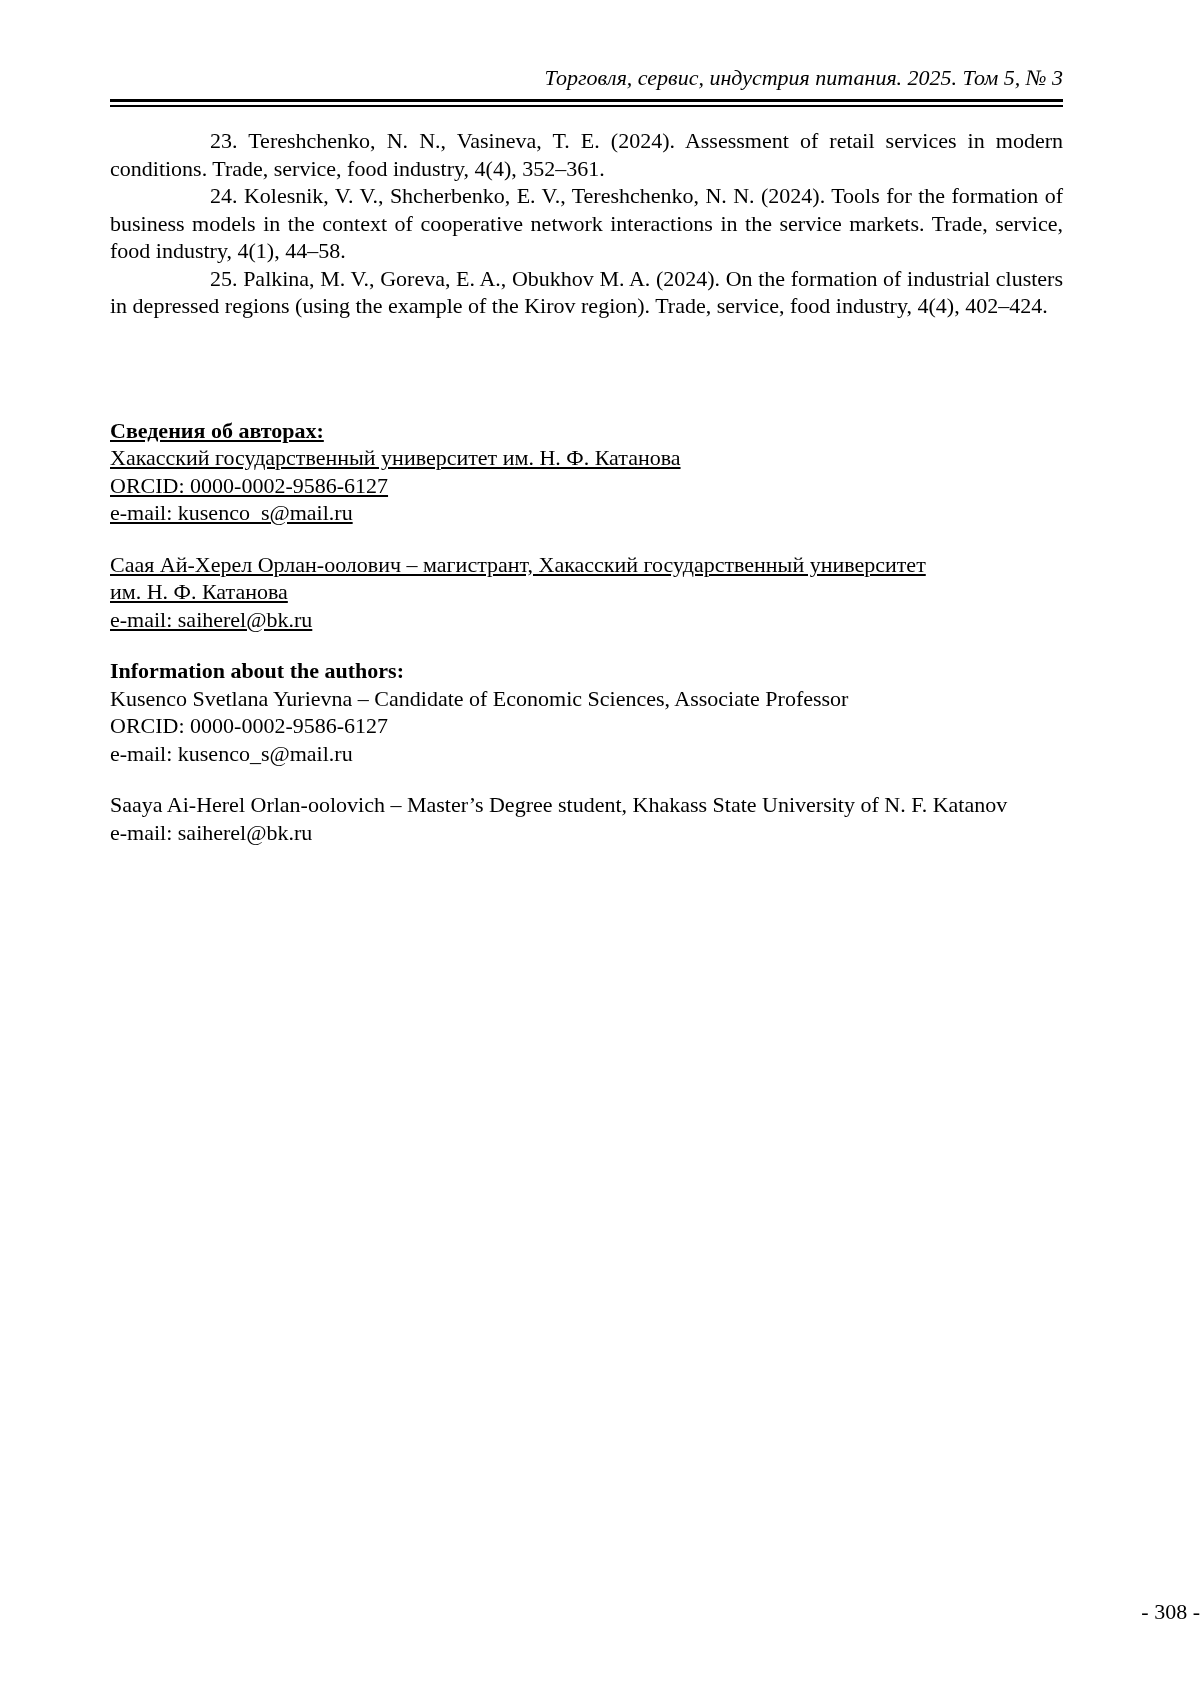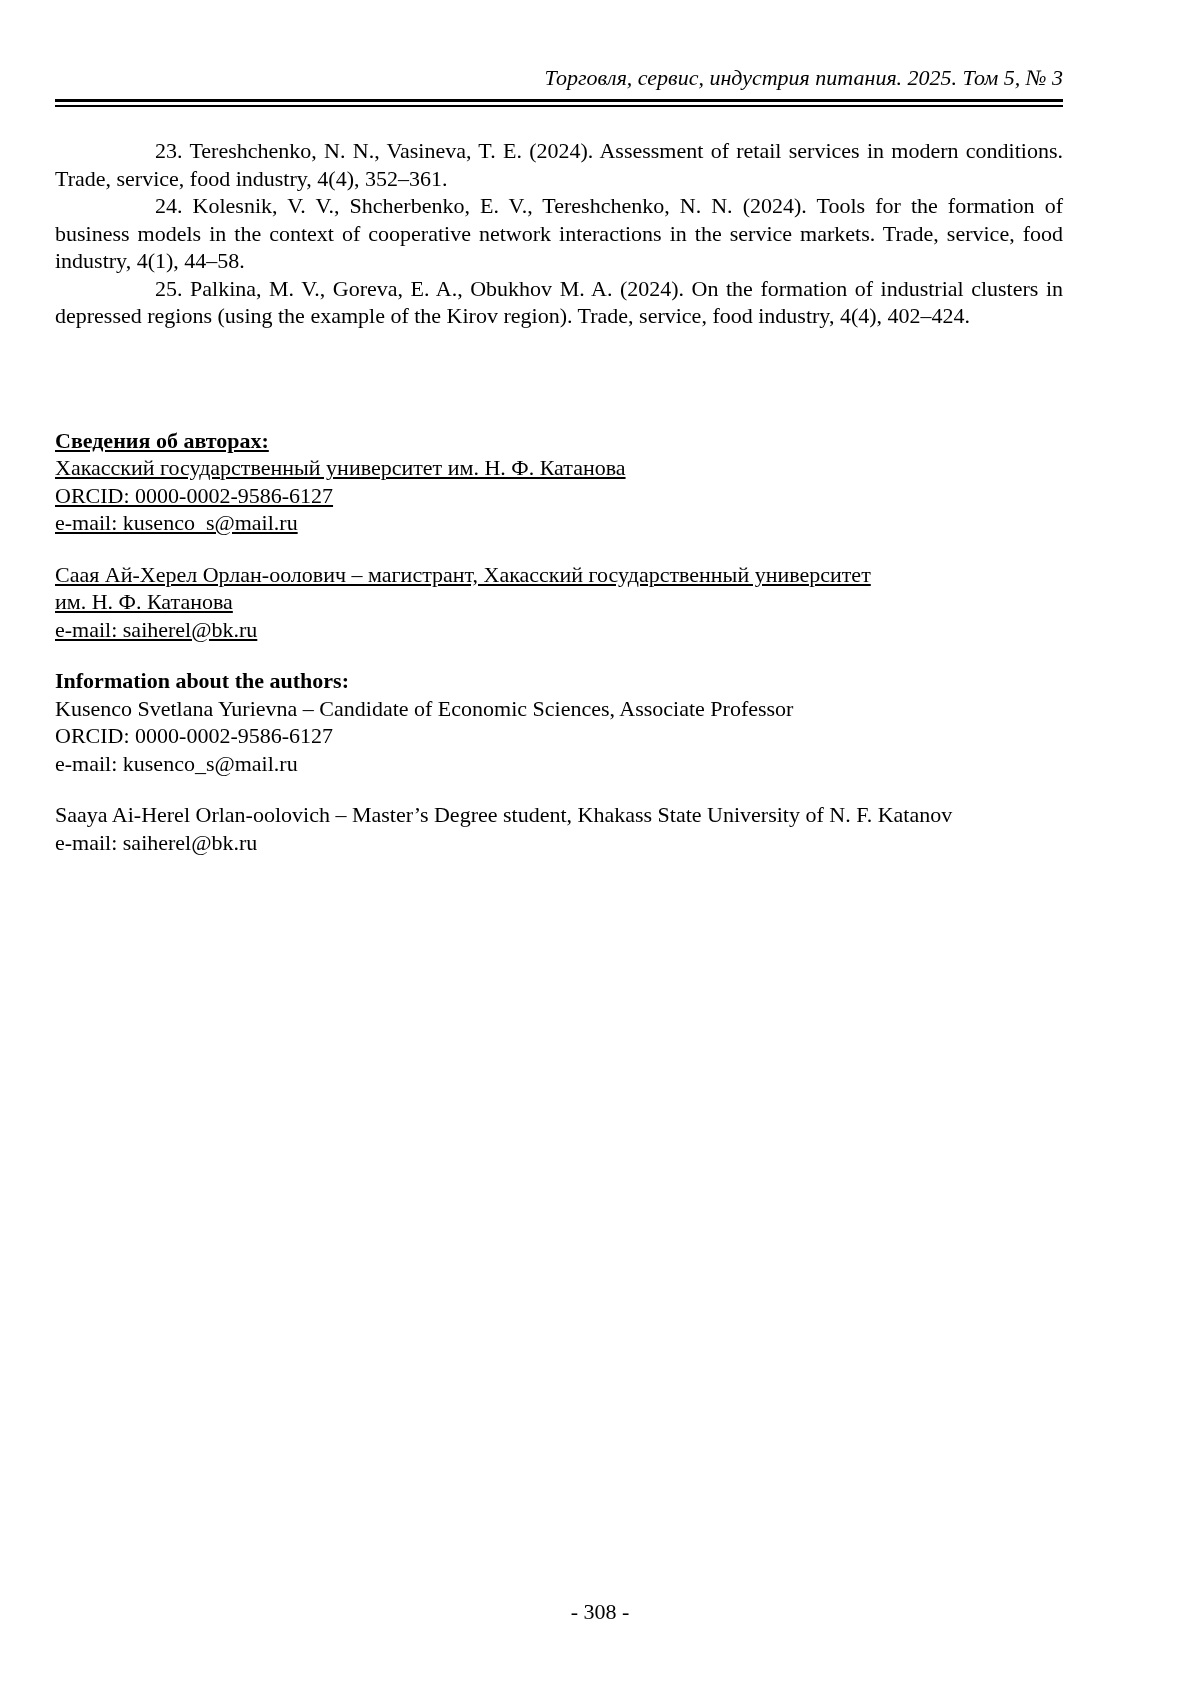--- a/index.html
+++ b/index.html
@@ -12,39 +12,39 @@
     width: 1200px;
     height: 1697px;
     margin: 0 auto;
     background: #ffffff;
     color: #000000;
     font-family: "Liberation Serif", "DejaVu Serif", serif;
     font-size: 22px;
     overflow: hidden;
   }
   .content {
-    padding-left: 55px;
+    padding-left: 110px;
     padding-right: 137px;
   }
   .journal-header {
     padding-top: 62px;
     text-align: right;
     font-style: italic;
     font-size: 22px;
     line-height: 32px;
     white-space: nowrap;
   }
   .header-rule {
     margin-top: 5px;
     height: 3px;
     border-top: 3px solid #000;
     border-bottom: 2px solid #000;
   }
   .references {
-    margin-top: 30px;
+    margin-top: 20px;
   }
   .ref-paragraph {
     margin: 0;
     text-align: justify;
     text-indent: 100px;
     line-height: 27.5px;
   }
   .section-ru {
     margin-top: 97px;
     text-decoration: underline;
@@ -61,21 +61,21 @@
     white-space: nowrap;
   }
   .author-block-gap {
     margin-top: 24px;
   }
   .page-footer {
     position: absolute;
     left: 0;
     right: 0;
     bottom: 72px;
-    text-align: center;
+    text-align: right;
     line-height: 27px;
   }
 </style>
 </head>
 <body>
 
 <div class="page">
   <div class="content">
 
     <div class="journal-header">Торговля, сервис, индустрия питания. 2025. Том 5, № 3</div>

